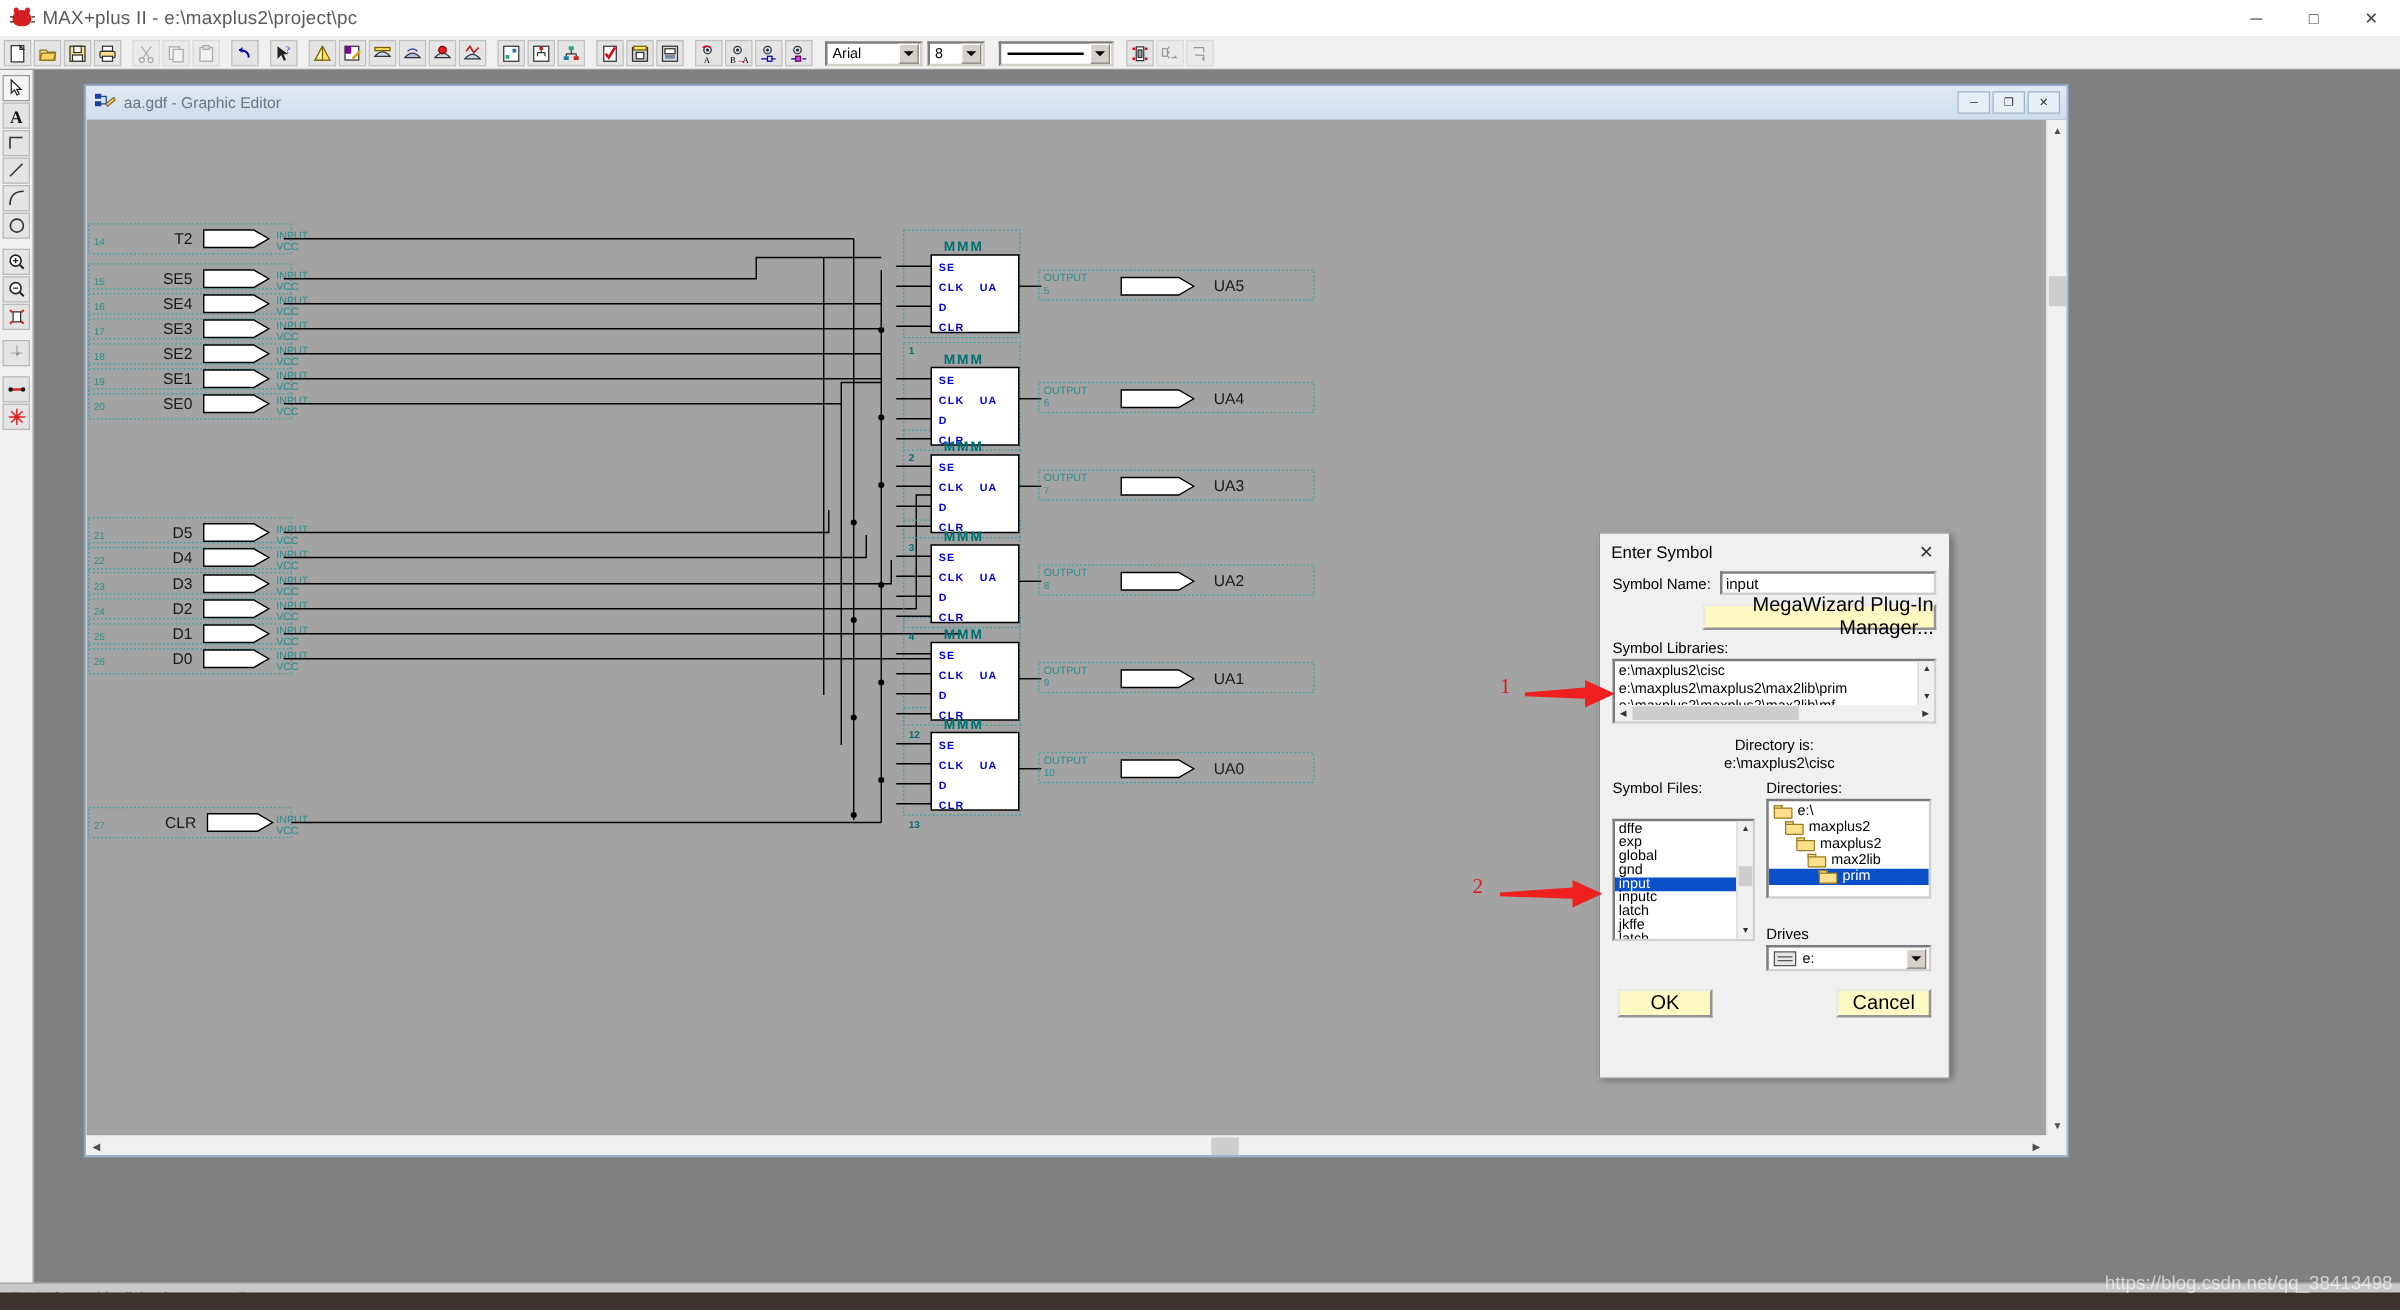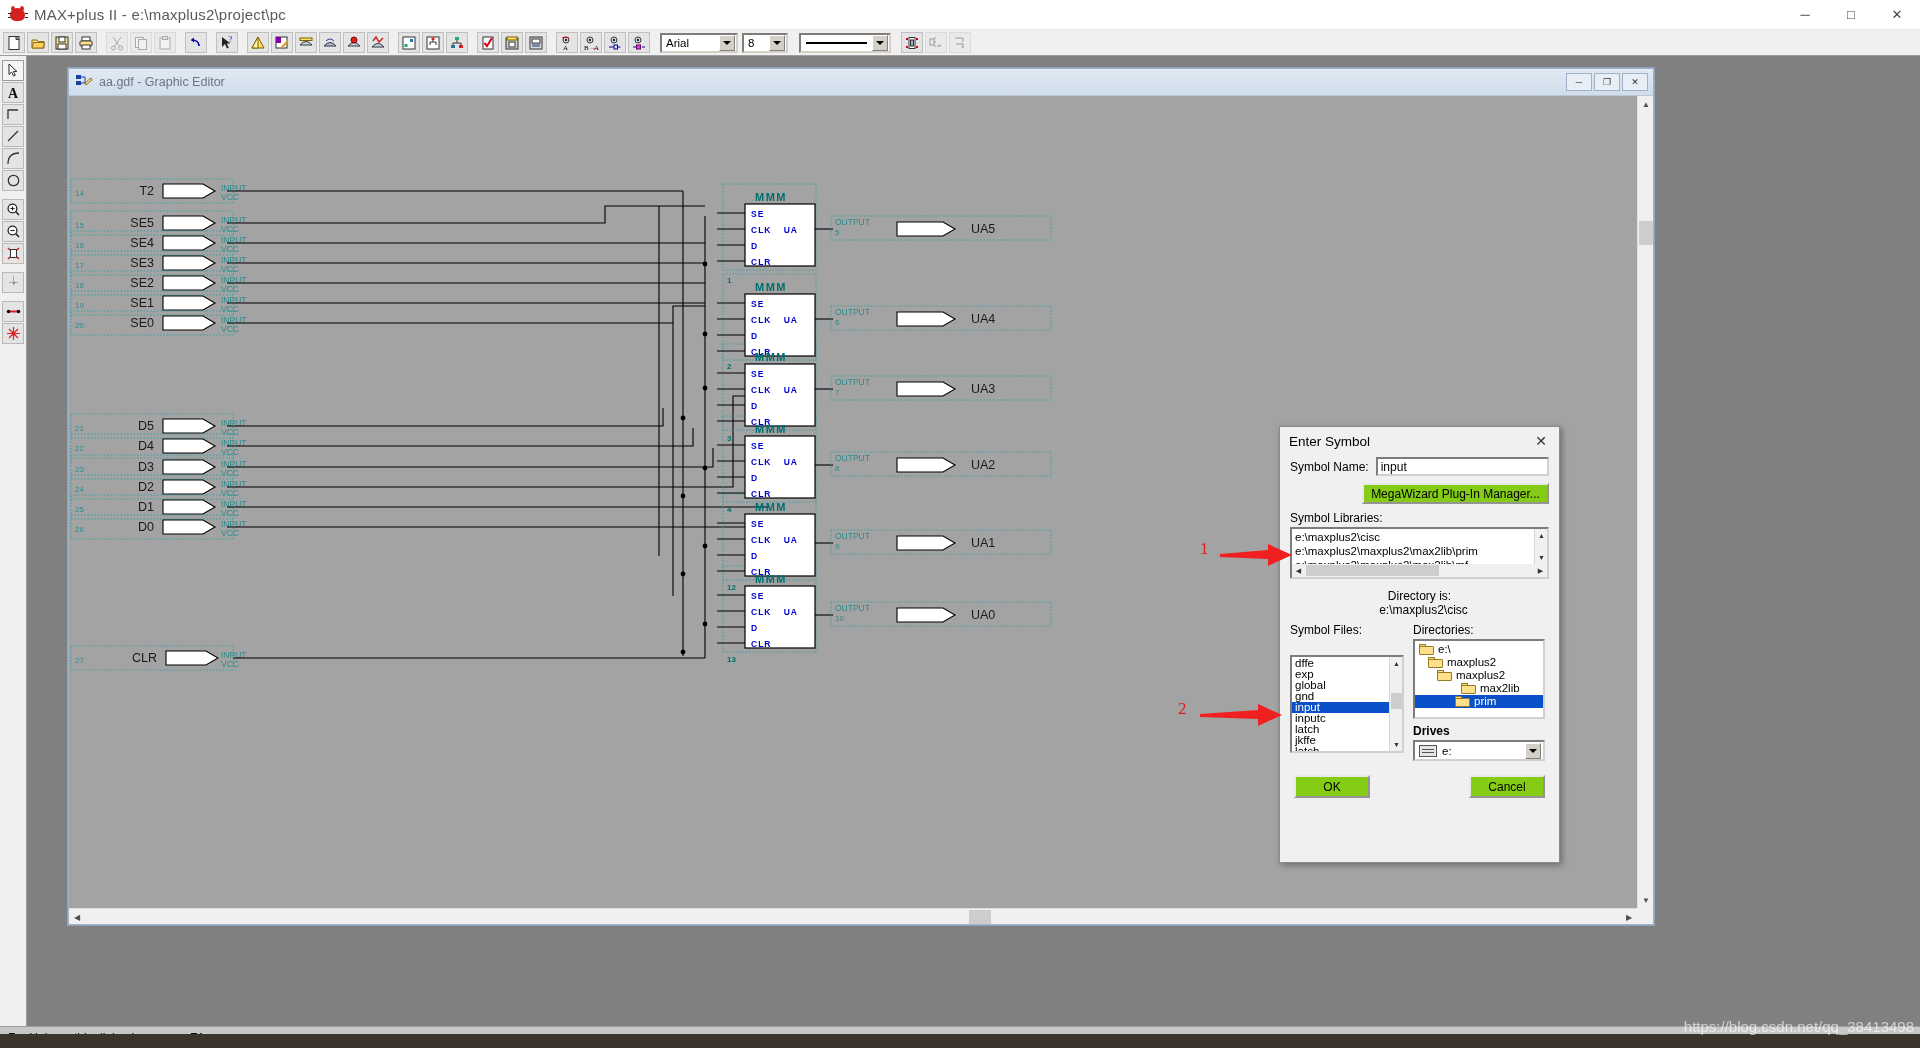--- a/index.html
+++ b/index.html
@@ -204,22 +204,22 @@
   }
   #dlg-body { padding: 0 10px; }
   .row { display: flex; align-items: center; }
   .lbl { font-size: 12px; }
   .tinput {
     border: 2px inset #d0d0d0; background: #fff;
     height: 19px; font-size: 12px; padding: 0 3px;
     display:flex; align-items:center;
   }
   .dbtn {
-    border: 2px outset #e8e8e8; background: #84cc16;
-    height: 21px; font-size: 12px;
+    border: 2px outset #e8e8e8; background: #fef9c3;
+    height: 21px; font-size: 16px;
     display: flex; align-items: center; justify-content: center; text-align: right;
   }
   .listbox {
     border: 2px inset #d0d0d0; background: #fff;
     overflow: hidden; position: relative;
   }
   .lrow { font-size: 11.5px; line-height: 11px; padding: 0 0 0 3px; white-space: nowrap; }
   .lrow.sel { background: #0a50c8; color: #fff; }
   .vscroll {
     position: absolute; right: 0; top: 0; bottom: 0; width: 13px;
@@ -1090,37 +1090,37 @@
                   </span>
                 <span>maxplus2</span>
               </div>
               <div class="dirrow" style="padding-left:22px;">
                 <span class="folder">
                     <span class="ft"></span>
                     <span class="fb"></span>
                   </span>
                 <span>maxplus2</span>
               </div>
-              <div class="dirrow" style="padding-left:46px;">
+              <div class="dirrow" style="padding-left:31px;">
                 <span class="folder">
                     <span class="ft"></span>
                     <span class="fb"></span>
                   </span>
                 <span>max2lib</span>
               </div>
               <div class="dirrow sel" style="padding-left:40px;">
                 <span class="folder">
                     <span class="ft"></span>
                     <span class="fb"></span>
                   </span>
                 <span>prim</span>
               </div>
             </div>
 
-            <div class="lbl" style="margin-top:5px;font-weight:bold;">Drives</div>
+            <div class="lbl" style="margin-top:21px;">Drives</div>
             <div class="drives-combo" style="margin-top:2px;">
               <span class="drive-glyph"></span>
               <span>e:</span>
               <span style="margin-left:auto; margin-right:2px; width:16px; height:16px; background:#d4d0c8; border:1px solid #fff; border-right-color:#808080; border-bottom-color:#808080; display:flex; align-items:center; justify-content:center;">
                 <i style="width:0;height:0;border-left:4px solid transparent;border-right:4px solid transparent;border-top:4px solid #000;display:block;"></i>
               </span>
             </div>
           </div>
         </div>
 

